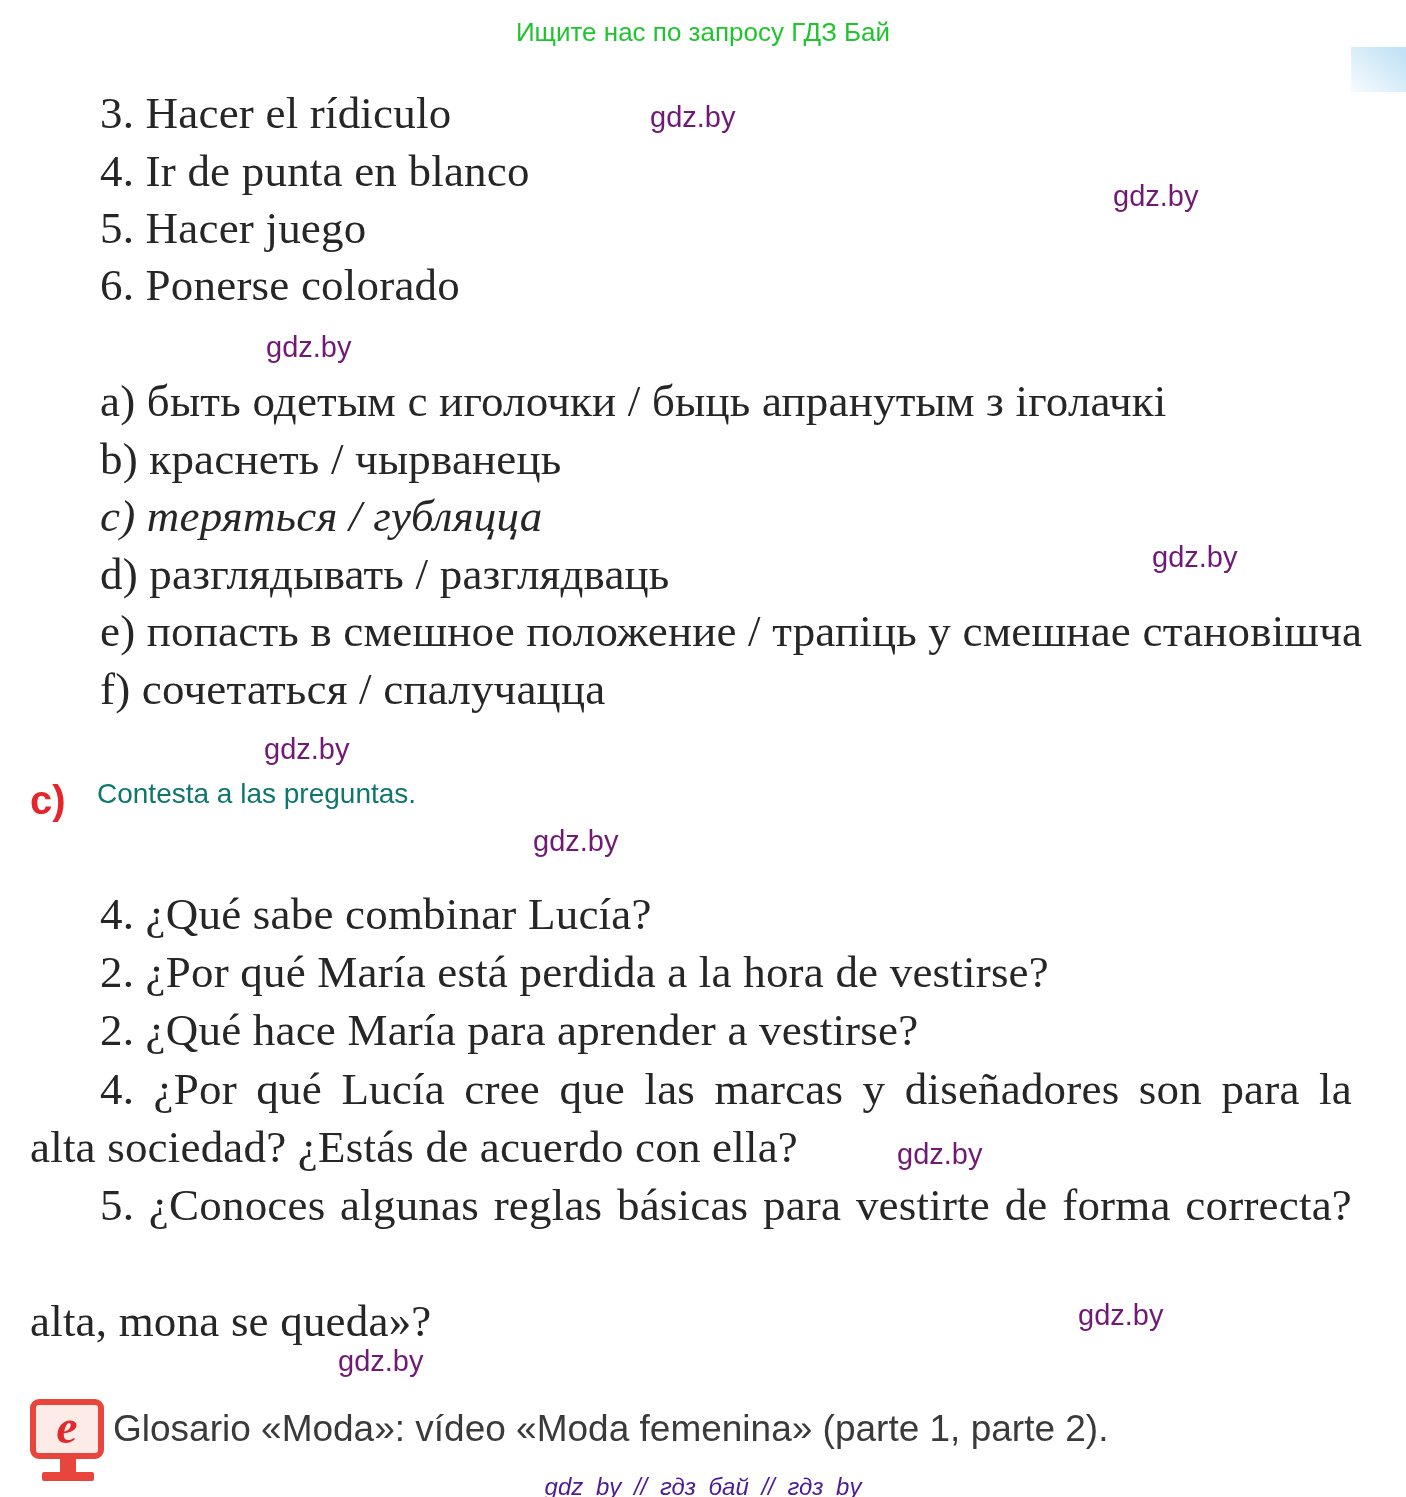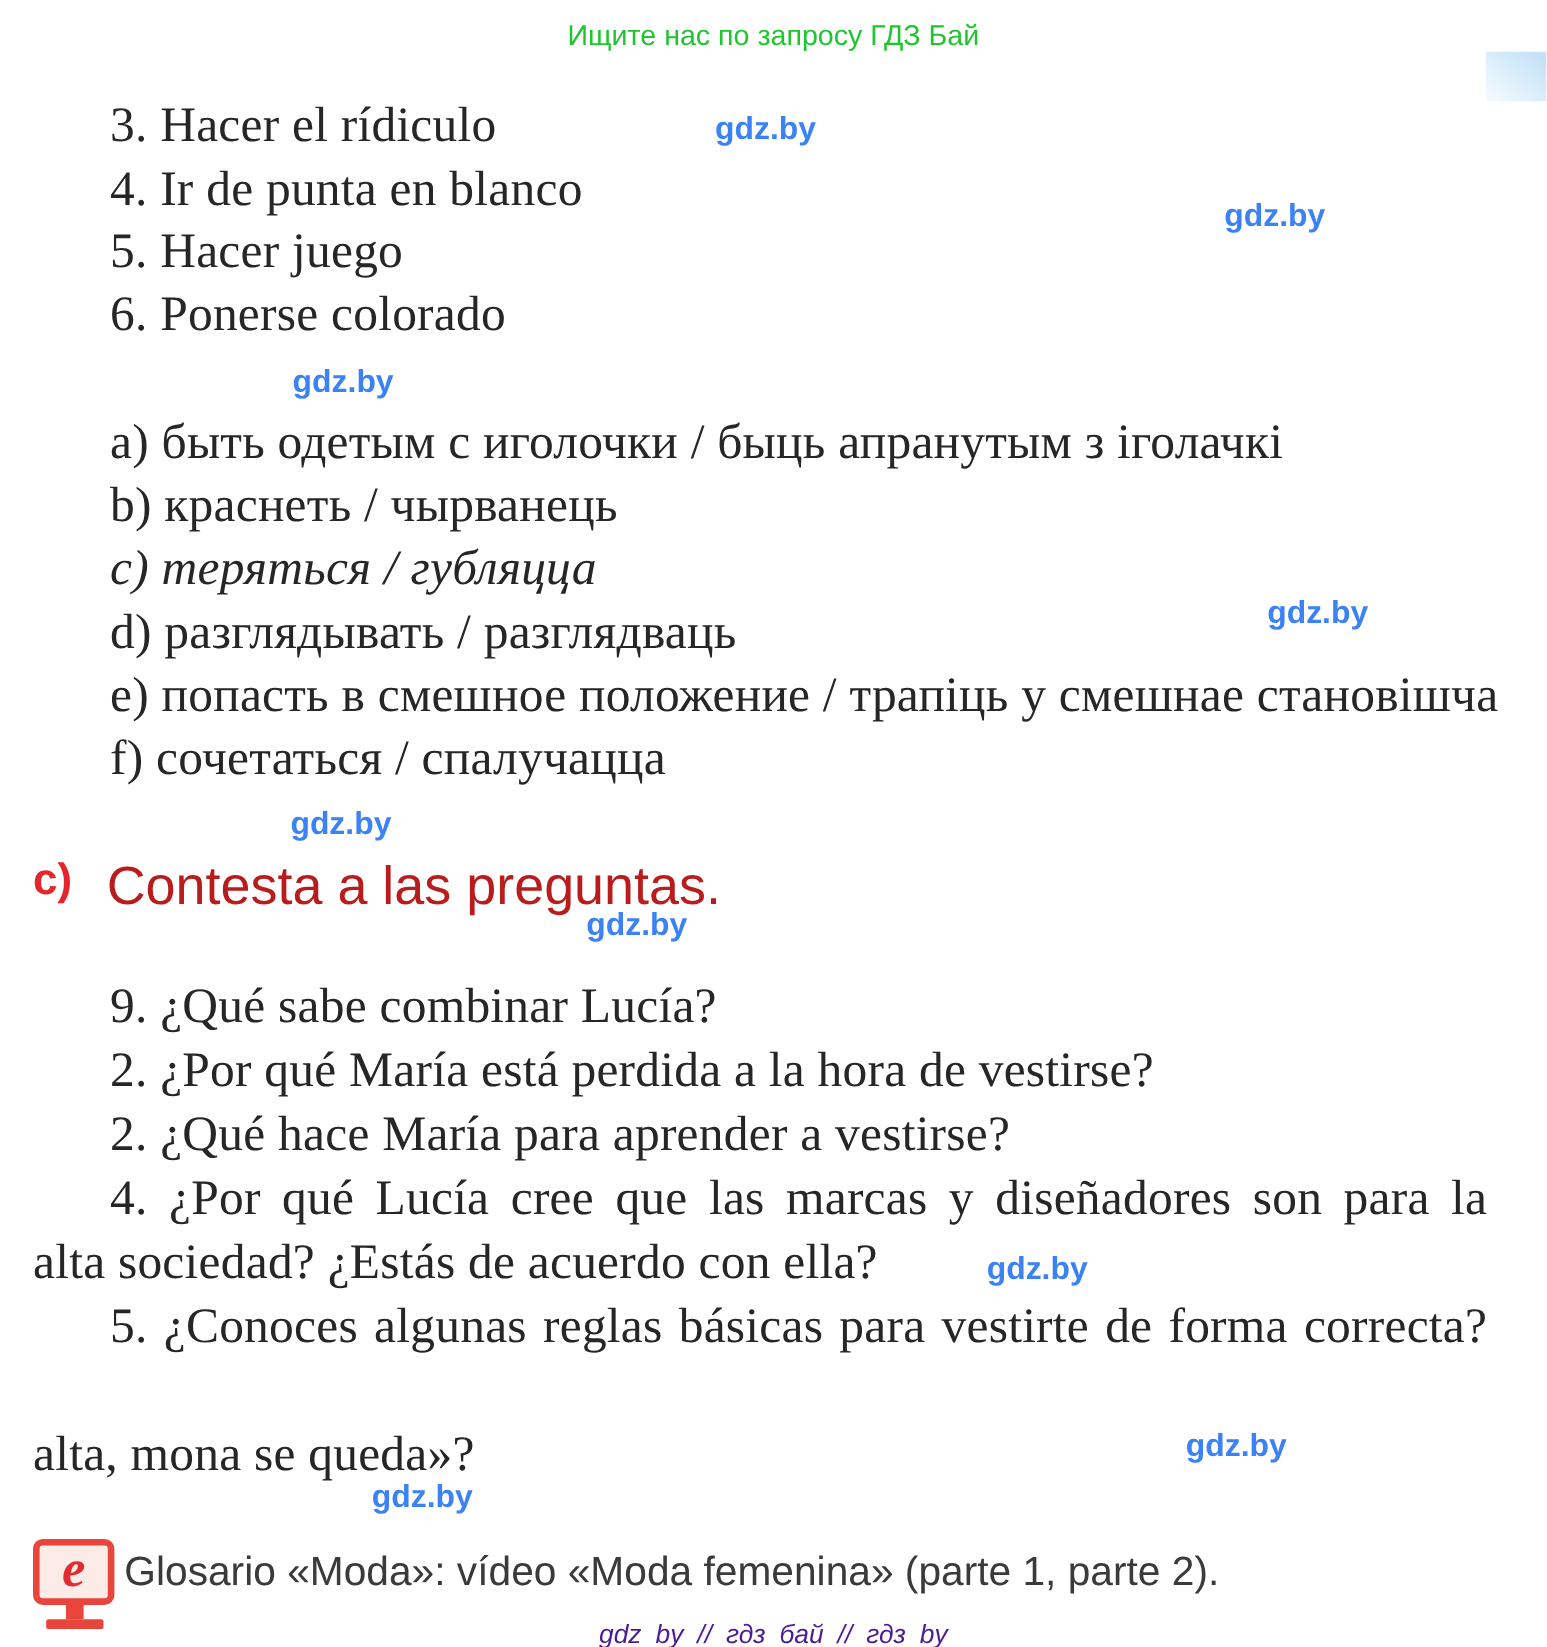--- a/index.html
+++ b/index.html
@@ -73,43 +73,42 @@
     font-family: "Liberation Sans", "DejaVu Sans", sans-serif;
     font-weight: 700;
     font-size: 40px;
     color: #e4252c;
     white-space: nowrap;
   }
   .task-instruction {
     position: absolute;
     left: 97px; top: 763px;
     font-family: "Liberation Sans", "DejaVu Sans", sans-serif;
-    font-size: 49px;
-    color: #b91c1c;
+    font-size: 28px;
+    color: #0f766e;
     white-space: nowrap;
   }
 
   
   .q1 { left: 100px; top: 873px; }
   .q2 { left: 100px; top: 931px; }
   .q3 { left: 100px; top: 989px; }
   .q4l1 { left: 100px; top: 1048px; }
   .q4l2 { left: 30px;  top: 1106px; text-align: right; }
   .q5 { left: 100px; top: 1164px; }
   .q6l1 { left: 100px; top: 1222px; }
   .q6l2 { left: 30px;  top: 1280px; }
 
   
   .wm {
     position: absolute;
     font-family: "Liberation Sans", "DejaVu Sans", sans-serif;
     font-size: 29px;
-    color: #3b82f6;
-    white-space: nowrap;
-    font-weight: bold;
+    color: #701a75;
+    white-space: nowrap;
   }
 
   
   .glos-icon {
     position: absolute;
     left: 30px; top: 1384px;
     width: 76px; height: 88px;
   }
   .glos-screen {
     box-sizing: border-box;
@@ -180,21 +179,21 @@
   <div class="bodyline opt-a">a) быть одетым с иголочки / быць апранутым з іголачкі</div>
   <div class="bodyline opt-b">b) краснеть / чырванець</div>
   <div class="bodyline opt-c">c) теряться / губляцца</div>
   <div class="bodyline opt-d">d) разглядывать / разглядваць</div>
   <div class="bodyline opt-e">e) попасть в смешное положение / трапіць у смешнае становішча</div>
   <div class="bodyline opt-f">f) сочетаться / спалучацца</div>
 
   <div class="task-label">c)</div>
   <div class="task-instruction">Contesta a las preguntas.</div>
 
-  <div class="bodyline q1">9. ¿Qué sabe combinar Lucía?</div>
+  <div class="bodyline q1">4. ¿Qué sabe combinar Lucía?</div>
   <div class="bodyline q2">2. ¿Por qué María está perdida a la hora de vestirse?</div>
   <div class="bodyline q3">2. ¿Qué hace María para aprender a vestirse?</div>
   <div class="bodyline justified q4l1">4. ¿Por qué Lucía cree que las marcas y diseñadores son para la</div>
   <div class="bodyline q4l2">alta sociedad? ¿Estás de acuerdo con ella?</div>
   <div class="bodyline justified q5">5. ¿Conoces algunas reglas básicas para vestirte de forma correcta?</div>
   <div class="bodyline q6l2">alta, mona se queda»?</div>
 
   <span class="wm" style="left:650px;  top:86px;">gdz.by</span>
   <span class="wm" style="left:1113px; top:165px;">gdz.by</span>
   <span class="wm" style="left:266px;  top:316px;">gdz.by</span>

